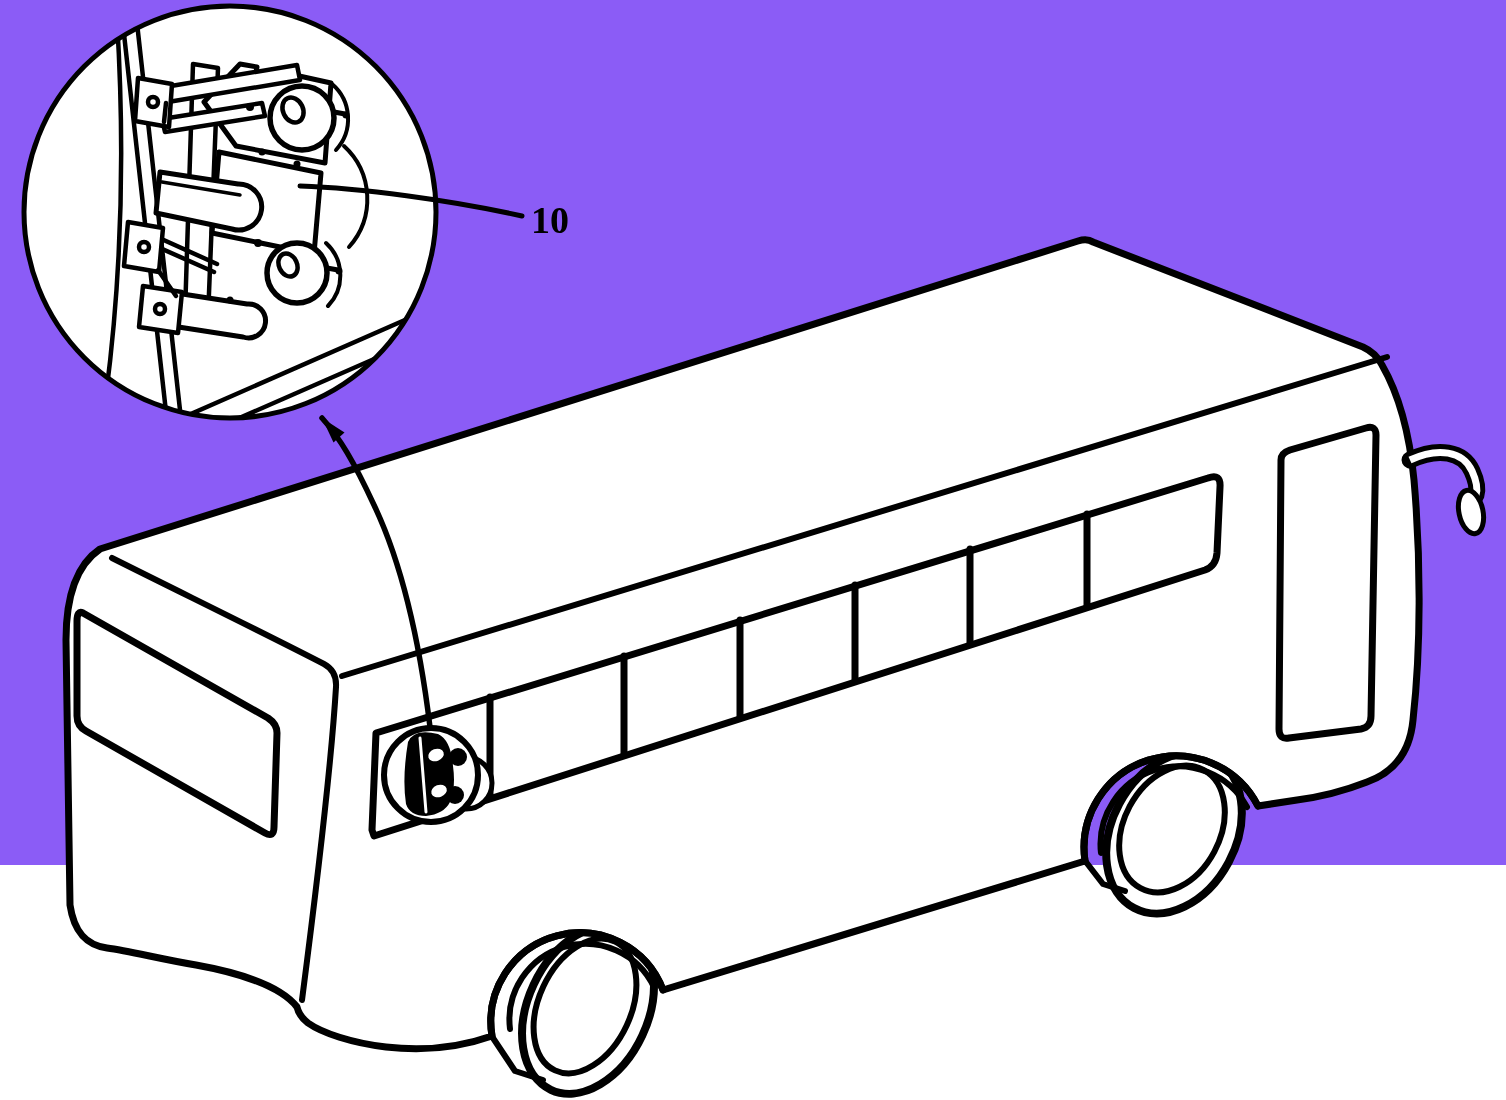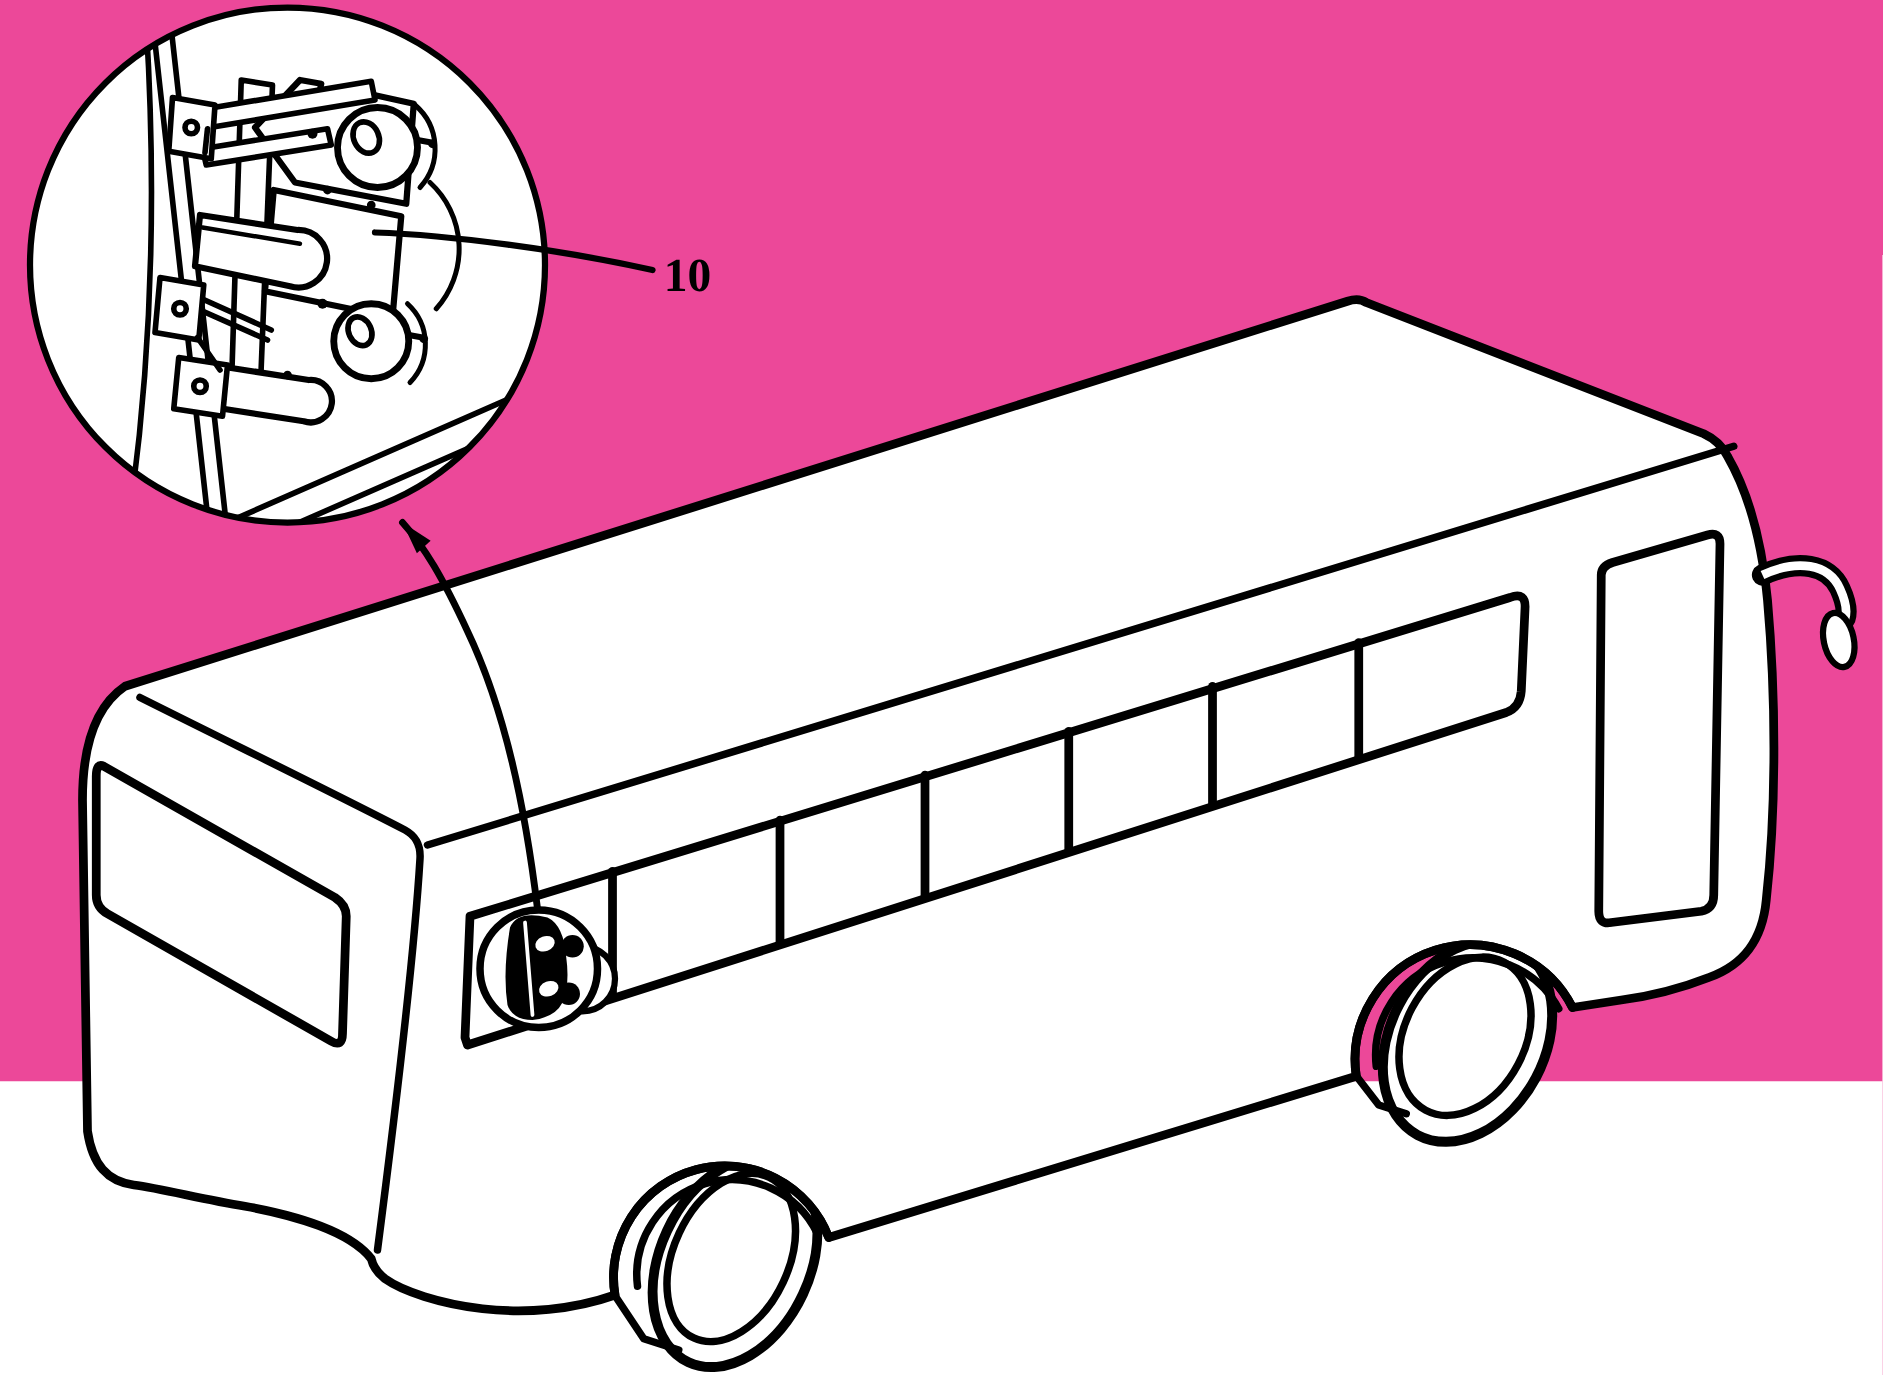--- a/index.html
+++ b/index.html
@@ -8,21 +8,21 @@
     background: #ffffff;
     width: 1506px;
     height: 1100px;
     overflow: hidden;
     font-family: "Liberation Serif", "DejaVu Serif", serif;
   }
   #figure-wrap {
     position: relative;
     width: 1506px;
     height: 865px;
-    background: #ec4899;
+    background: #8b5cf6;
   }
   svg { display: block; }
   .label-text {
     font-family: "Liberation Serif", "DejaVu Serif", serif;
     font-weight: bold;
     font-size: 38px;
     fill: #000000;
   }
 </style>
 </head>

